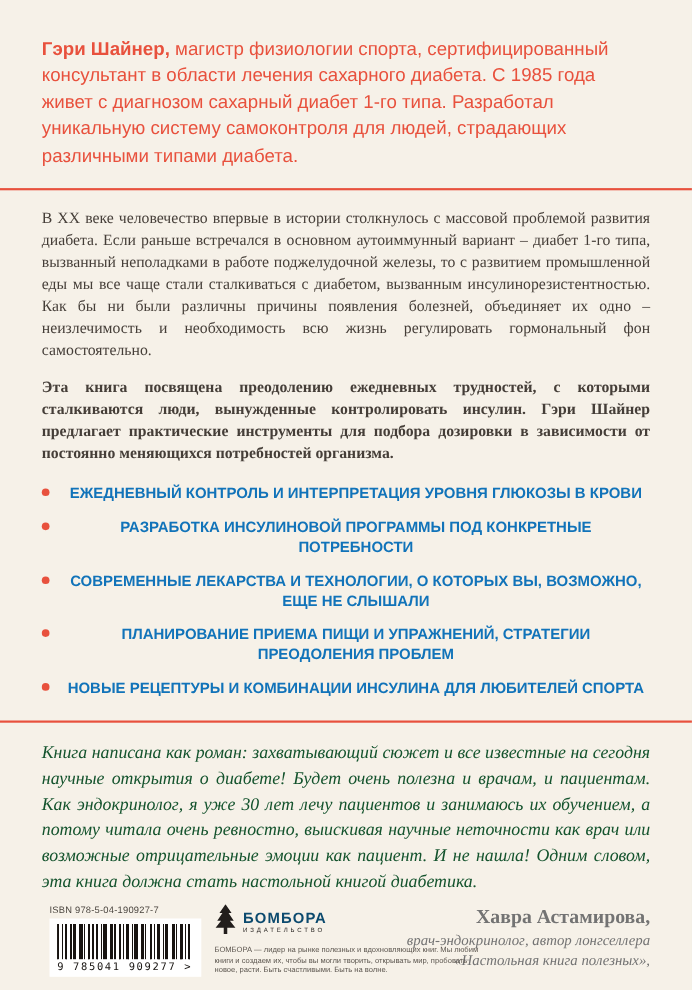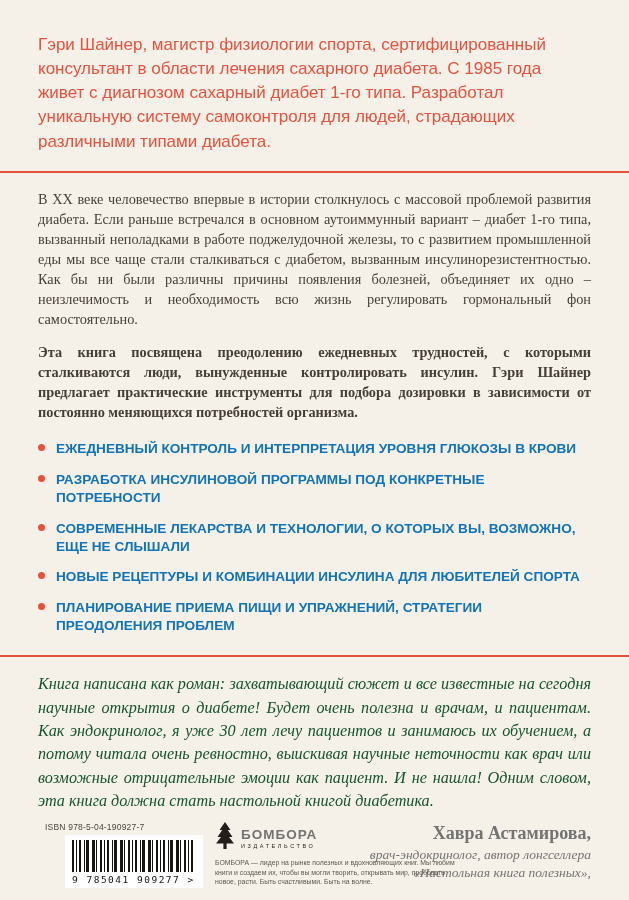--- a/index.html
+++ b/index.html
@@ -16,21 +16,21 @@
   .inner{padding:0 38px;}
 
   
   .intro{
     margin-top:33px;
     color:#e8513d;
     font-size:17px;
     line-height:1.42;
     text-align:left;
   }
-  .intro .lead{font-weight:normal;text-align:right;}
+  .intro .lead{font-weight:bold;text-align:right;}
 
   .divider{height:2px;background:#e8513d;margin-top:14px;}
   .divider.second{margin-top:20px;}
 
   .para{
     margin:16px 0 0 0;
     font-size:14.3px;
     line-height:1.4;
     text-align:justify;
     color:#453e38;
@@ -44,20 +44,21 @@
     padding:0;
   }
   .bullet-list li{
     position:relative;
     padding-left:18px;
     margin-bottom:13px;
     color:#1173b9;
     font-weight:bold;
     font-size:13.6px;
     line-height:1.32;
+    text-align:center;
   }
   .bullet-list li .dot{
     position:absolute;
     left:0;top:4px;
     width:7px;height:7px;
     border-radius:50%;
     background:#e8513d;
   }
 
   .quote{
@@ -99,21 +100,20 @@
   .isbn{
     font-size:8.5px;
     color:#4a453f;
     margin-bottom:3px;
     letter-spacing:0.2px;
   }
   .barcode{
     background:#ffffff;
     padding:5px 7px 3px 7px;
     width:124px;
-    margin-left:20px;
   }
   .bars{
     height:32px;
     background-color:#ffffff;
     background-image:
       repeating-linear-gradient(90deg,#171310 0 2px,transparent 2px 7px),
       repeating-linear-gradient(90deg,#171310 0 1px,transparent 1px 4px);
   }
   .digits{
     font-family:"DejaVu Sans Mono",monospace;
@@ -122,21 +122,21 @@
     color:#171310;
     margin-top:2px;
     white-space:nowrap;
   }
   .publisher{margin-left:2px;}
   .logo-row{display:flex;align-items:center;gap:6px;}
   .pub-name{
     font-weight:bold;
     font-size:13.5px;
     letter-spacing:1px;
-    color:#737373;
+    color:#0c4a6e;
   }
   .pub-sub{
     font-size:5.5px;
     letter-spacing:2.6px;
     color:#221e1c;
     margin-top:1px;
   }
   .blurb{
     margin-top:5px;
     width:252px;
@@ -157,22 +157,22 @@
   <div class="divider"></div>
 
   <div class="inner">
     <p class="para">В XX веке человечество впервые в истории столкнулось с массовой проблемой развития диабета. Если раньше встречался в основном аутоиммунный вариант – диабет 1-го типа, вызванный неполадками в работе поджелудочной железы, то с развитием промышленной еды мы все чаще стали сталкиваться с диабетом, вызванным инсулинорезистентностью. Как бы ни были различны причины появления болезней, объединяет их одно – неизлечимость и необходимость всю жизнь регулировать гормональный фон самостоятельно.</p>
     <p class="para bold">Эта книга посвящена преодолению ежедневных трудностей, с которыми сталкиваются люди, вынужденные контролировать инсулин. Гэри Шайнер предлагает практические инструменты для подбора дозировки в зависимости от постоянно меняющихся потребностей организма.</p>
 
     <ul class="bullet-list">
       <li><span class="dot"></span><span>ЕЖЕДНЕВНЫЙ КОНТРОЛЬ И ИНТЕРПРЕТАЦИЯ УРОВНЯ ГЛЮКОЗЫ В КРОВИ</span></li>
       <li><span class="dot"></span><span>РАЗРАБОТКА ИНСУЛИНОВОЙ ПРОГРАММЫ ПОД КОНКРЕТНЫЕ ПОТРЕБНОСТИ</span></li>
       <li><span class="dot"></span><span>СОВРЕМЕННЫЕ ЛЕКАРСТВА И ТЕХНОЛОГИИ, О КОТОРЫХ ВЫ, ВОЗМОЖНО, ЕЩЕ НЕ СЛЫШАЛИ</span></li>
+      <li><span class="dot"></span><span>ПЛАНИРОВАНИЕ ПРИЕМА ПИЩИ И УПРАЖНЕНИЙ, СТРАТЕГИИ ПРЕОДОЛЕНИЯ ПРОБЛЕМ</span></li>
       <li><span class="dot"></span><span>НОВЫЕ РЕЦЕПТУРЫ И КОМБИНАЦИИ ИНСУЛИНА ДЛЯ ЛЮБИТЕЛЕЙ СПОРТА</span></li>
-      <li><span class="dot"></span><span>ПЛАНИРОВАНИЕ ПРИЕМА ПИЩИ И УПРАЖНЕНИЙ, СТРАТЕГИИ ПРЕОДОЛЕНИЯ ПРОБЛЕМ</span></li>
     </ul>
   </div>
 
   <div class="divider second"></div>
 
   <div class="inner">
     <p class="quote">Книга написана как роман: захватывающий сюжет и все известные на сегодня научные открытия о диабете! Будет очень полезна и врачам, и пациентам. Как эндокринолог, я уже 30 лет лечу пациентов и занимаюсь их обучением, а потому читала очень ревностно, выискивая научные неточности как врач или возможные отрицательные эмоции как пациент. И не нашла! Одним словом, эта книга должна стать настольной книгой диабетика.</p>
 
     <div class="signature">
       <div class="name">Хавра Астамирова,</div>

